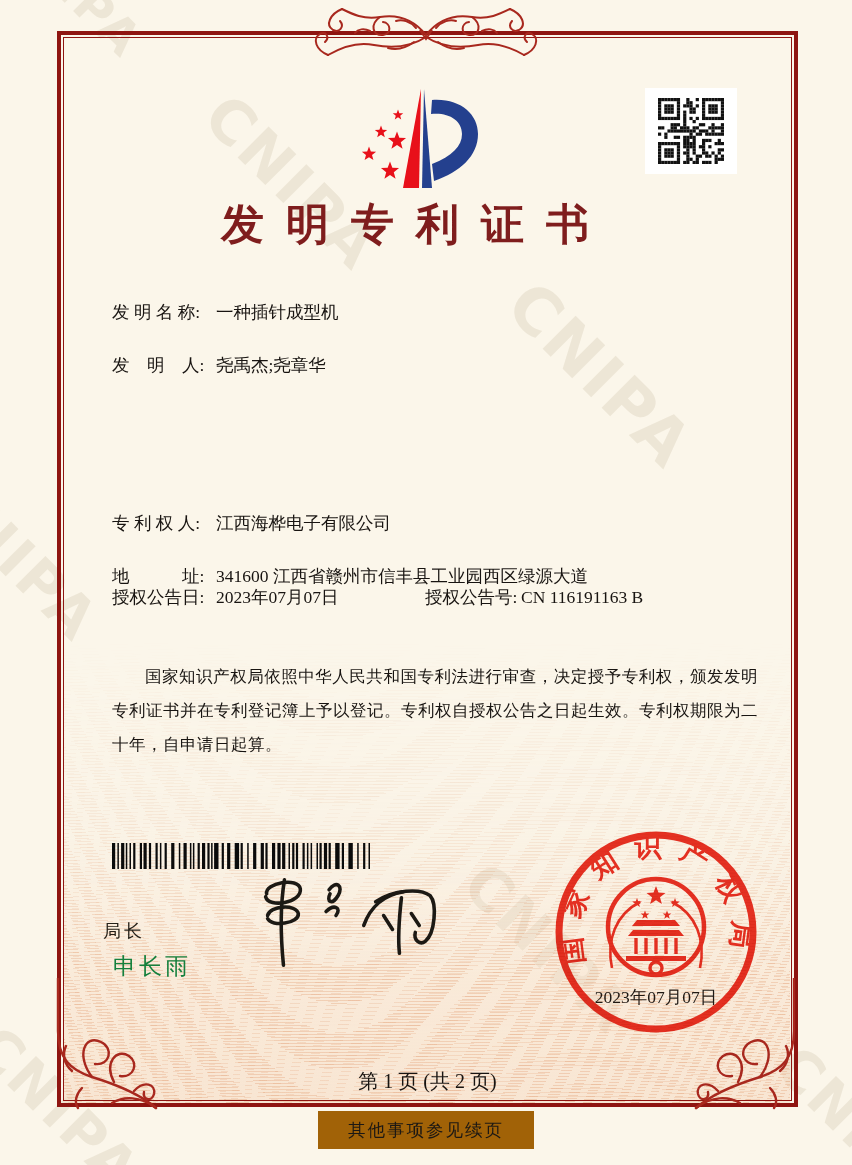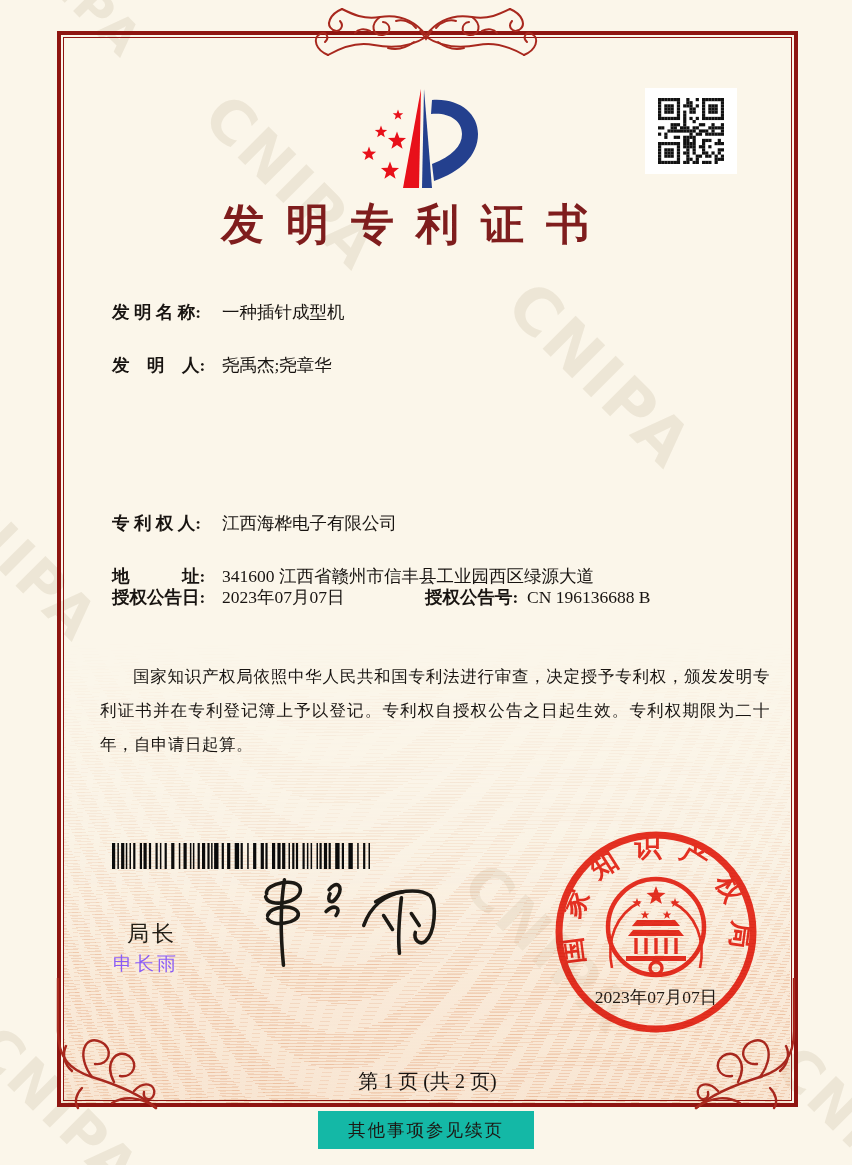--- a/index.html
+++ b/index.html
@@ -37,34 +37,34 @@
   .corner-right{left:680px;transform:scaleX(-1);}
   
   .cert-no{position:absolute;z-index:5;left:103px;top:100px;font-size:17.5px;letter-spacing:1px;}
   .logo{position:absolute;z-index:5;left:352px;top:84px;width:135px;height:115px;}
   .qr-box{position:absolute;z-index:5;left:645px;top:88px;width:92px;height:86px;background:#fff;display:flex;align-items:center;justify-content:center;}
   .title{
     position:absolute;z-index:5;left:57px;top:196px;width:696px;text-align:center;
     font-size:43px;font-weight:bold;letter-spacing:22px;text-indent:22px;color:#7f1d1d;
   }
   .row{position:absolute;z-index:5;left:112px;width:660px;font-size:17.5px;white-space:nowrap;}
-  .row .lbl{display:inline-block;min-width:104px;font-weight:bold;}
-  .row .val{margin-left:6px;}
+  .row .lbl{display:inline-block;min-width:104px;}
+  .row .val{margin-left:0;}
   .row .pair2{position:absolute;left:313px;top:0;}
   .body-text{position:absolute;z-index:5;left:100px;top:660px;width:670px;font-size:16.5px;line-height:2.05;text-align:justify;letter-spacing:.5px;}
-  .body-text p{margin:0 0 8px;text-indent:2em;}
+  .body-text p{margin:0 12px 8px;text-indent:2em;}
   .barcode{position:absolute;z-index:5;left:112px;top:843px;width:258px;height:26px;}
-  .director-title{position:absolute;z-index:5;left:127px;top:919px;font-family:"Liberation Sans","DejaVu Sans",sans-serif;font-size:22px;letter-spacing:3px;color:#242018;}
-  .director-name{position:absolute;z-index:5;left:113px;top:951px;font-family:"Liberation Sans","DejaVu Sans",sans-serif;font-size:19px;letter-spacing:3px;color:#8b5cf6;}
+  .director-title{position:absolute;z-index:5;left:103px;top:919px;font-family:"Liberation Sans","DejaVu Sans",sans-serif;font-size:18px;letter-spacing:3px;color:#242018;}
+  .director-name{position:absolute;z-index:5;left:113px;top:951px;font-family:"Liberation Sans","DejaVu Sans",sans-serif;font-size:23px;letter-spacing:3px;color:#15803d;}
   .signature{position:absolute;z-index:5;left:222px;top:864px;width:228px;height:114px;}
   .seal{position:absolute;z-index:6;left:550px;top:826px;width:212px;height:212px;mix-blend-mode:multiply;opacity:.95;}
   .page-info{position:absolute;z-index:5;left:57px;top:1068px;width:741px;text-align:center;font-size:20px;}
   .note-box{
     position:absolute;z-index:5;left:426px;top:1111px;transform:translateX(-50%);
-    background:#14b8a6;padding:7px 30px;font-size:17.5px;letter-spacing:2px;white-space:nowrap;color:#1c1814;
+    background:#a16207;padding:7px 30px;font-size:17.5px;letter-spacing:2px;white-space:nowrap;color:#1c1814;
   }
 </style>
 </head>
 <body>
 
 <div class="page">
 
   <span class="wm" style="left:72px;top:-14px;font-size:48px;">CNIPA</span>
   <span class="wm" style="left:292px;top:182px;font-size:60px;">CNIPA</span>
   <span class="wm" style="left:600px;top:375px;font-size:64px;">CNIPA</span>
@@ -371,21 +371,21 @@
   </div>
   <div class="row" style="top:511px;">
     <span class="lbl">专 利 权 人:</span><span class="val">江西海桦电子有限公司</span>
   </div>
   <div class="row" style="top:564px;">
     <span class="lbl">地　　　址:</span><span class="val">341600 江西省赣州市信丰县工业园西区绿源大道</span>
   </div>
   <div class="row" style="top:585px;">
     <span class="lbl">授权公告日:</span><span class="val">2023年07月07日</span>
     <span class="pair2">
-      <span class="lbl" style="min-width:96px;">授权公告号:</span><span class="val">CN 196136688 B</span>
+      <span class="lbl" style="min-width:96px;">授权公告号:</span><span class="val">CN 116191163 B</span>
     </span>
   </div>
 
   <div class="body-text">
     <p>国家知识产权局依照中华人民共和国专利法进行审查，决定授予专利权，颁发发明专利证书并在专利登记簿上予以登记。专利权自授权公告之日起生效。专利权期限为二十年，自申请日起算。</p>
   </div>
 
   <svg id="barcode-svg" class="barcode" viewBox="0 0 258 26" preserveAspectRatio="none">
       <rect x="0.0" y="0" width="3.2" height="26" fill="#0b0b0b"></rect>
       <rect x="5.4" y="0" width="1.5" height="26" fill="#0b0b0b"></rect>

